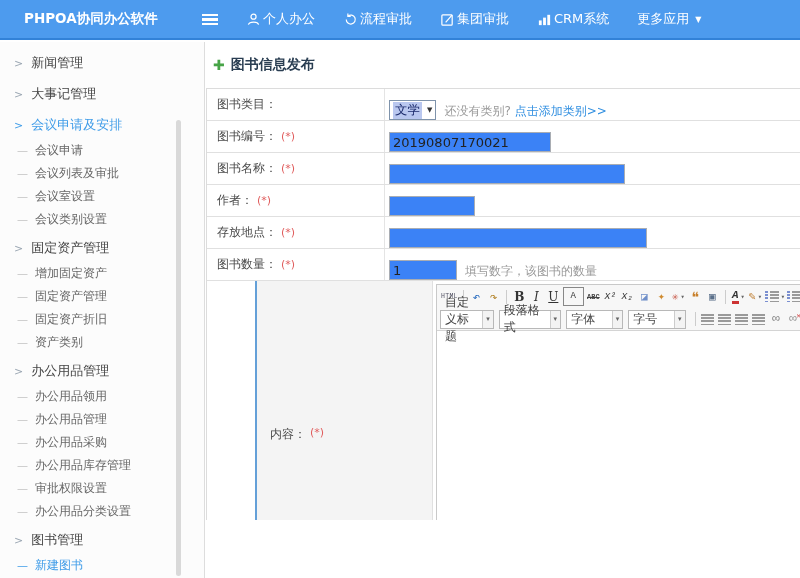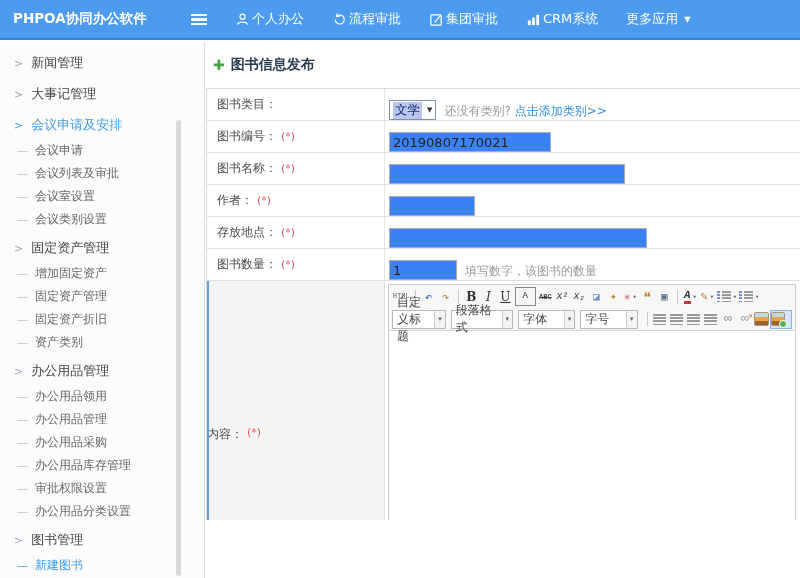--- a/index.html
+++ b/index.html
@@ -4,21 +4,21 @@
 <style>
   html,body{margin:0;padding:0;}
   body{
     width:800px;height:578px;position:relative;overflow:hidden;background:#fff;
     font-family:"DejaVu Sans","Liberation Sans",sans-serif;
     -webkit-font-smoothing:antialiased;
   }
   
   .topbar{position:absolute;top:0;left:0;width:800px;height:40px;background:#4d9bee;
     border-bottom:2px solid #3282d8;display:flex;align-items:center;color:#fff;box-sizing:border-box;}
-  .logo{font-size:13.5px;font-weight:bold;margin-left:13px;width:160px;white-space:nowrap;}
+  .logo{font-size:13.5px;font-weight:bold;margin-left:24px;width:160px;white-space:nowrap;}
   .burger{width:16px;height:11px;margin-left:18px;cursor:pointer;
     background:repeating-linear-gradient(to bottom,#fff 0 2px,rgba(0,0,0,0) 2px 4.5px);}
   .nav{display:flex;align-items:center;}
   .mitem{display:flex;align-items:center;margin-left:28px;font-size:13px;gap:2px;cursor:pointer;white-space:nowrap;}
   .mitem svg{display:block;}
   .mcaret{font-size:8px;margin-left:4px;font-weight:normal;}
   
   .sidebar{position:absolute;top:42px;left:0;width:205px;height:536px;background:#fcfcfc;
     border-right:1px solid #ddd;box-sizing:border-box;overflow:hidden;padding-top:2px;}
   .s-item{display:flex;align-items:center;cursor:pointer;}
@@ -47,21 +47,21 @@
   .addlink{color:#2f8ee0;font-size:12px;margin-left:4px;text-decoration:none;cursor:pointer;white-space:nowrap;}
   .selbox{display:inline-flex;align-items:center;border:1px solid #7f93ab;height:20px;padding:0 3px;
     background:#fff;box-sizing:border-box;cursor:pointer;}
   .selval{background:#b9c7ef;color:#1b2a6b;font-size:12.5px;padding:0 2px;}
   .selcaret{font-size:7px;color:#333;margin-left:5px;font-weight:normal;}
   .sectionbar{height:27px;background:#e9e9e9;border-bottom:1px solid #d8d8d8;display:flex;align-items:center;
     padding-left:12px;font-size:12.5px;color:#333;box-sizing:border-box;}
   
   .crow{display:flex;height:239px;position:relative;}
   .c-label{width:178px;min-width:178px;background:#f4f4f4;border-right:1px solid #e0e0e0;position:relative;
-    padding:145px 0 0 0;font-size:12px;color:#4a4a4a;box-sizing:border-box;display:flex;align-items:flex-start;}
+    padding:145px 0 0 15px;font-size:12px;color:#4a4a4a;box-sizing:border-box;display:flex;align-items:flex-start;margin-left:48px;}
   .blue-line{position:absolute;left:0;top:0;width:2px;height:100%;background:#64a0d8;}
   .c-field{flex:1;padding:3px 0 0 3px;overflow:hidden;}
   .editor{border:1px solid #c9c9c9;width:408px;height:300px;background:#fff;box-sizing:border-box;}
   .ed-row{display:flex;align-items:center;background:#f7f7f7;padding:0 3px;}
   .ed-row1{height:23px;}
   .ed-row2{height:22px;border-bottom:1px solid #d4d4d4;}
   .ed-content{height:100%;background:#fff;}
   .tbtn{display:inline-flex;align-items:center;justify-content:center;min-width:15px;height:17px;margin:0 1px;
     font-size:11px;color:#333;cursor:pointer;white-space:nowrap;font-family:Liberation Mono, monospace;}
   .tsep{width:1px;height:14px;background:#ccc;margin:0 4px;}

